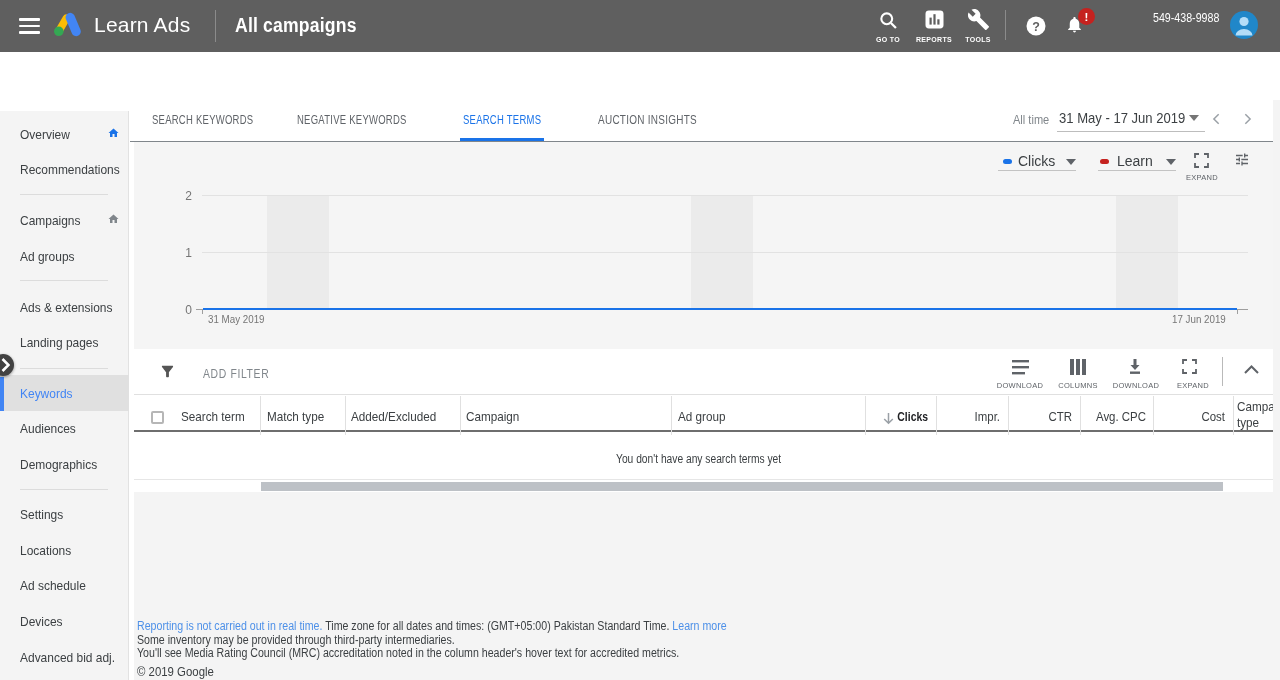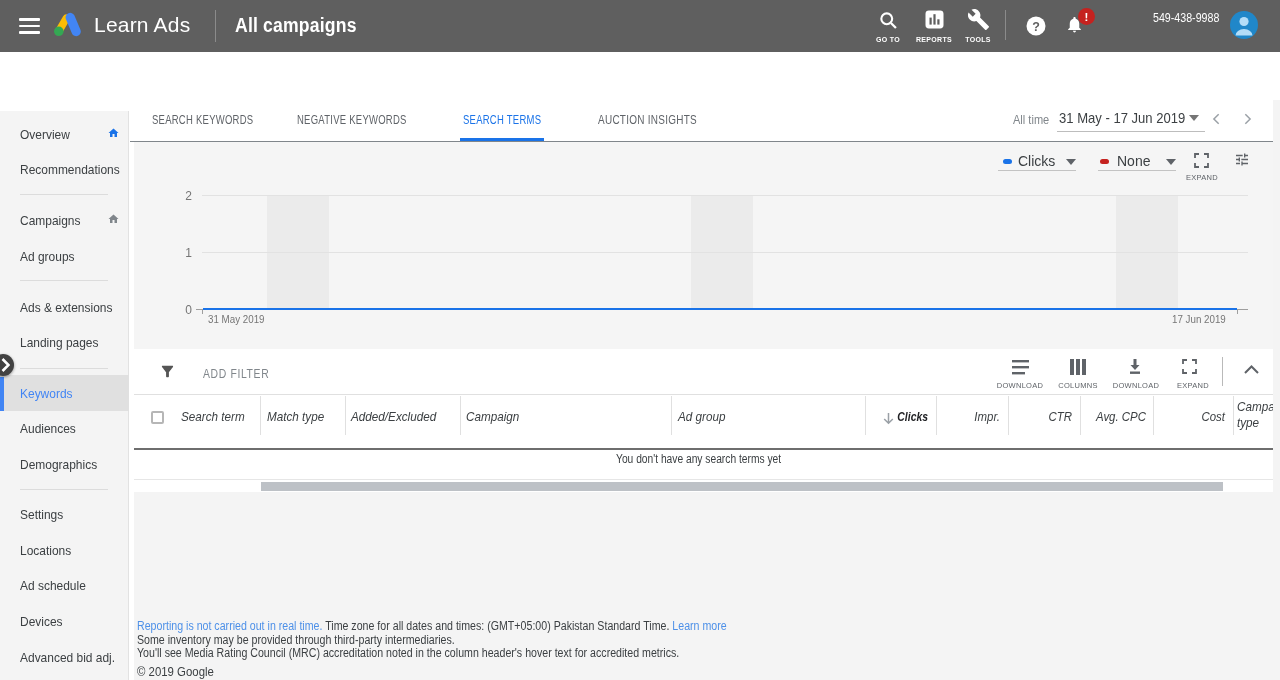--- a/index.html
+++ b/index.html
@@ -36,21 +36,21 @@
 .grid { position:absolute; height:1px; background:#e2e2e2; }
 .ylab { position:absolute; font-size:12px; color:#757575; text-align:right; width:20px; }
 .xlab { position:absolute; font-size:11.5px; color:#757575; top:171px; transform:scaleX(0.85); transform-origin:0 50%; }
 .ctrl { position:absolute; font-size:14px; color:#3c4043; }
 .pill { position:absolute; width:9px; height:5px; border-radius:2.5px; }
 .cul { position:absolute; top:28px; height:1px; background:#c3c3c3; }
 .tri { position:absolute; width:0; height:0; border-left:5px solid transparent; border-right:5px solid transparent; border-top:6px solid #5f6368; }
 
 #card { position:absolute; left:4px; top:297px; width:1146px; height:143px; background:#fff; }
 .iclbl { position:absolute; font-size:7.5px; color:#5f6368; letter-spacing:0.3px; text-align:center; width:60px; }
-#thead { position:absolute; left:0; top:45px; width:1146px; height:56px; border-top:1px solid #e0e0e0; border-bottom:2px solid #6e6e6e;font-style:italic; }
+#thead { position:absolute; left:0; top:45px; width:1146px; height:38px; border-top:1px solid #e0e0e0; border-bottom:2px solid #6e6e6e; }
 .vline { position:absolute; top:1px; width:1px; height:39px; background:#e0e0e0; }
 .th { position:absolute; top:14px; font-size:13px; color:#3c4043; white-space:nowrap; transform:scaleX(0.9); transform-origin:0 50%; }
 .thr { position:absolute; top:14px; font-size:13px; color:#3c4043; text-align:right; transform:scaleX(0.88); transform-origin:100% 50%; }
 #cb { position:absolute; left:17px; top:16px; width:13px; height:13px; border:2px solid #b6b6b6; border-radius:2px; }
 #noterm { position:absolute; left:482px; top:103px; font-size:12.5px; color:#3c4043; white-space:nowrap; transform:scaleX(0.82); transform-origin:0 50%; }
 #sbtrack { position:absolute; left:0px; top:130px; width:1146px; height:12px; background:#fff; border-top:1px solid #e6e6e6; }
 #sbthumb { position:absolute; left:126.5px; top:1.5px; width:962px; height:9px; background:#bdc1c6; }
 
 
 #below { position:absolute; left:4px; top:440px; width:1146px; height:188px; background:#f4f4f4; }
@@ -182,21 +182,21 @@
     <div class="abs" style="left:68px; top:167px; width:1px; height:4.5px; background:#9e9e9e;"></div>
     <div class="abs" style="left:1103.4px; top:167px; width:1px; height:4.5px; background:#9e9e9e;"></div>
     <div class="xlab" style="left:74px;">31 May 2019</div>
     <div class="xlab" style="left:1038px;">17 Jun 2019</div>
 
     <div class="pill" style="left:869px; top:17px; background:#1a73e8;"></div>
     <div class="ctrl" style="left:884px; top:11px;">Clicks</div>
     <div class="tri" style="left:932px; top:17px;"></div>
     <div class="cul" style="left:864px; width:78px;"></div>
     <div class="pill" style="left:966px; top:17px; background:#c5221f;"></div>
-    <div class="ctrl" style="left:983px; top:11px;">None</div>
+    <div class="ctrl" style="left:983px; top:11px;">Learn</div>
     <div class="tri" style="left:1032px; top:17px;"></div>
     <div class="cul" style="left:964px; width:78px;"></div>
     <svg class="abs" style="left:1060px; top:11px;" width="15" height="15" viewBox="0 0 15 15">
       <path d="M1 5 V1 H5 M10 1 H14 V5 M14 10 V14 H10 M5 14 H1 V10" stroke="#5f6368" stroke-width="1.8" fill="none"></path>
     </svg>
     <div class="iclbl" style="left:1038px; top:31px;">EXPAND</div>
     <svg class="abs" style="left:1100px; top:9px;" width="16" height="17" viewBox="0 0 24 24">
       <path fill="#5f6368" d="M3 17v2h6v-2H3zM3 5v2h10V5H3zm10 16v-2h8v-2h-8v-2h-2v6h2zM7 9v2H3v2h4v2h2V9H7zm14 4v-2H11v2h10zm-6-4h2V7h4V5h-4V3h-2v6z"></path>
     </svg>
   </div>

